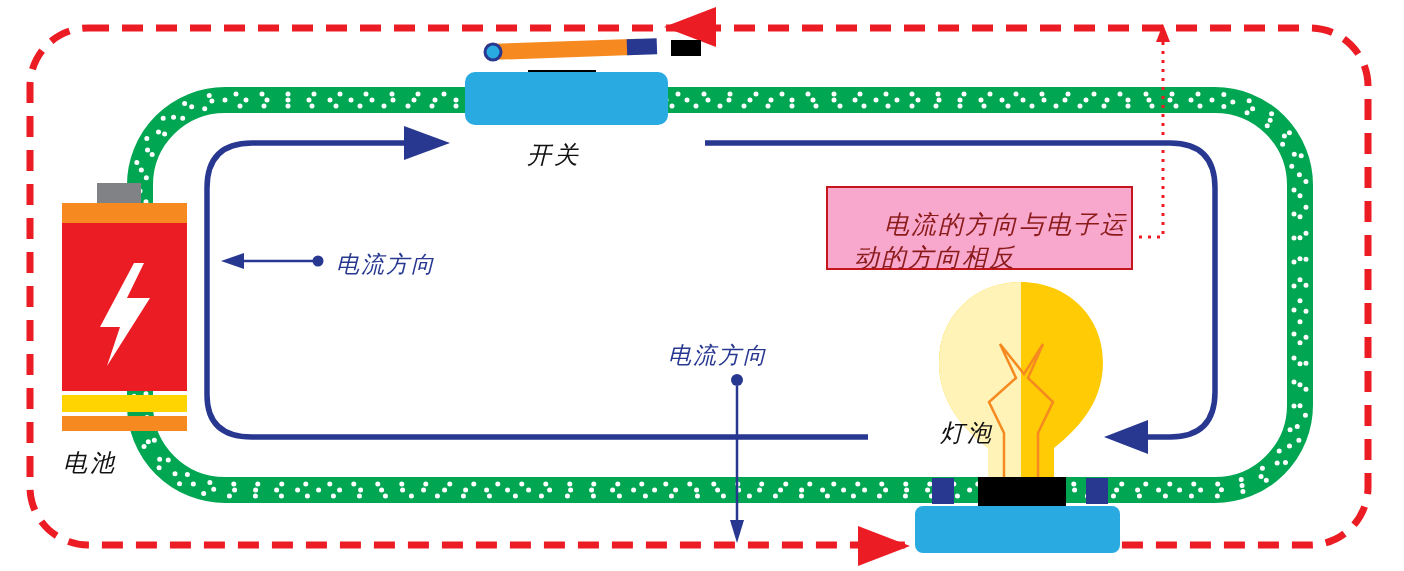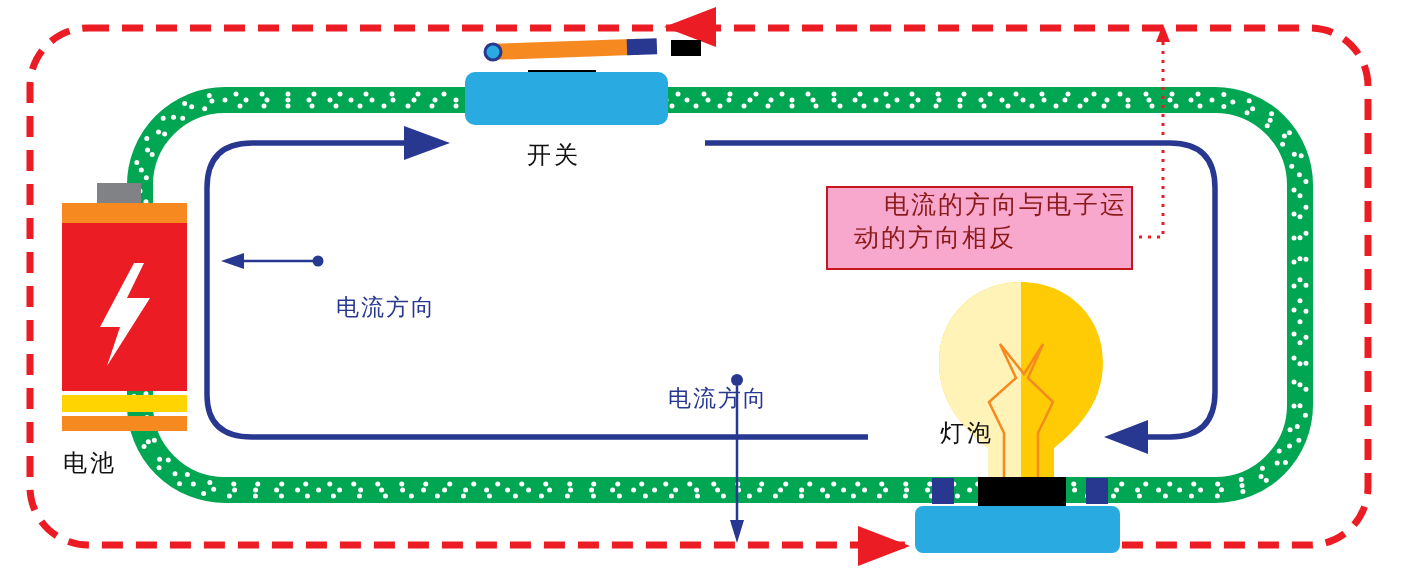--- a/index.html
+++ b/index.html
@@ -1,26 +1,26 @@
 <!DOCTYPE html>
 <html style="--wire-green: #00A651; --electron-dot: #FFFFFF; --loop-red: #EC1C24; --loop-blue: #283891; --component-blue: #29ABE2; --battery-red: #EC1C24; --accent-orange: #F6891F; --battery-yellow: #FFD400; --battery-gray: #808285; --bulb-yellow: #FFCB05; --bulb-yellow-light: #FFF3B8; --info-box-fill: #F7A8CC; --info-box-border: #C4161C; --info-box-text: #8B1A1A;"><head>
 <meta charset="utf-8">
 <style>
   html,body{margin:0;padding:0;background:#fff;}
   body{font-family:"Liberation Sans",sans-serif;}
-  #stage{position:relative;width:1404px;height:571px;background:#fff;overflow:hidden;}
+  #stage{position:relative;width:1404px;height:571px;background:#fff;overflow:hidden;font-style:italic;}
   #stage>svg{position:absolute;left:0;top:0;}
   .lbl{position:absolute;font-size:24px;color:#111;letter-spacing:3px;white-space:nowrap;}
-  .lbl.blue{color:var(--loop-blue,#283891);font-size:23px;letter-spacing:2px;margin-top:43px;}
+  .lbl.blue{color:var(--loop-blue,#283891);font-size:23px;letter-spacing:2px;}
   #infobox{position:absolute;left:826px;top:186px;width:303px;height:80px;
     background:var(--info-box-fill,#F7A8CC);
     border:2px solid var(--info-box-border,#C4161C);
     color:var(--info-box-text,#8B1A1A);
     font-size:25px;line-height:33px;letter-spacing:2px;}
-  #infobox .line1{padding-left:56px;padding-top:0;}
+  #infobox .line1{padding-left:56px;padding-top:20px;}
   #infobox .line2{padding-left:26px;}
 </style>
 </head>
 <body>
 
 <div id="stage">
   <svg width="1404" height="571" viewBox="0 0 1404 571">
     <defs>
       <clipPath id="bulbLeft">
           <rect x="935" y="275" width="86" height="210"></rect>

